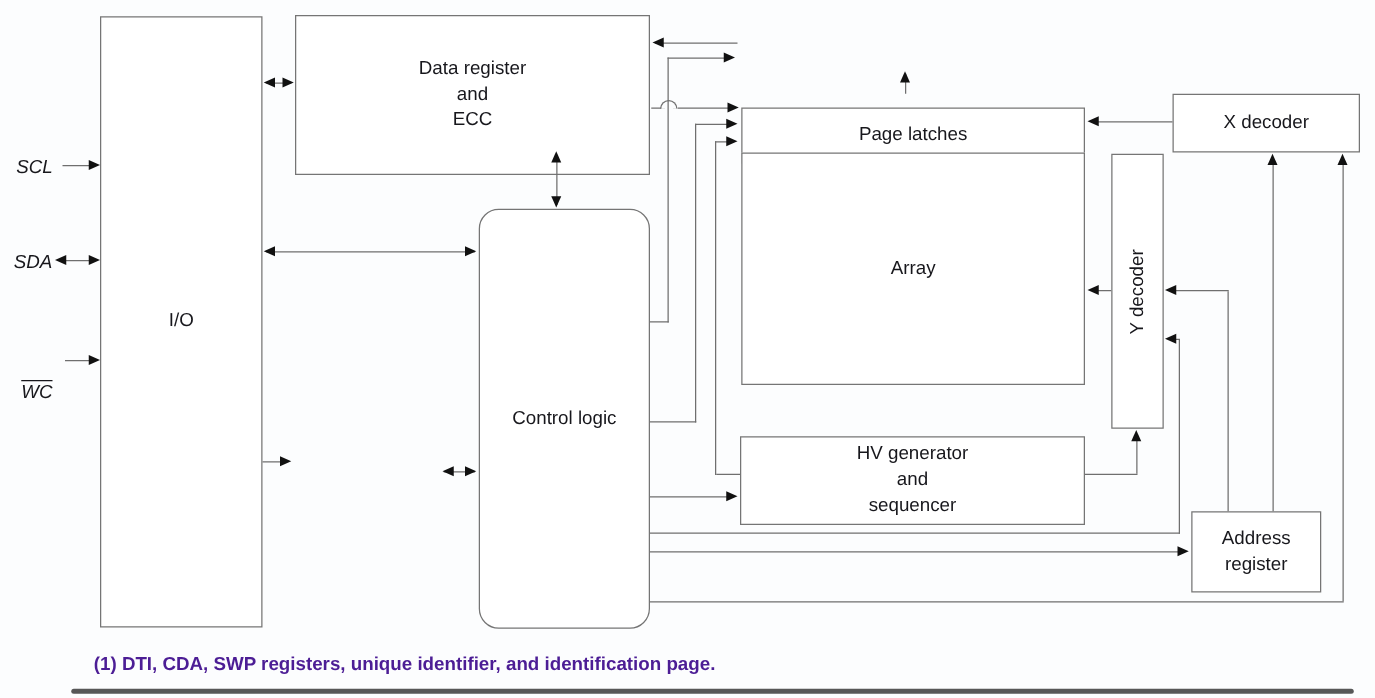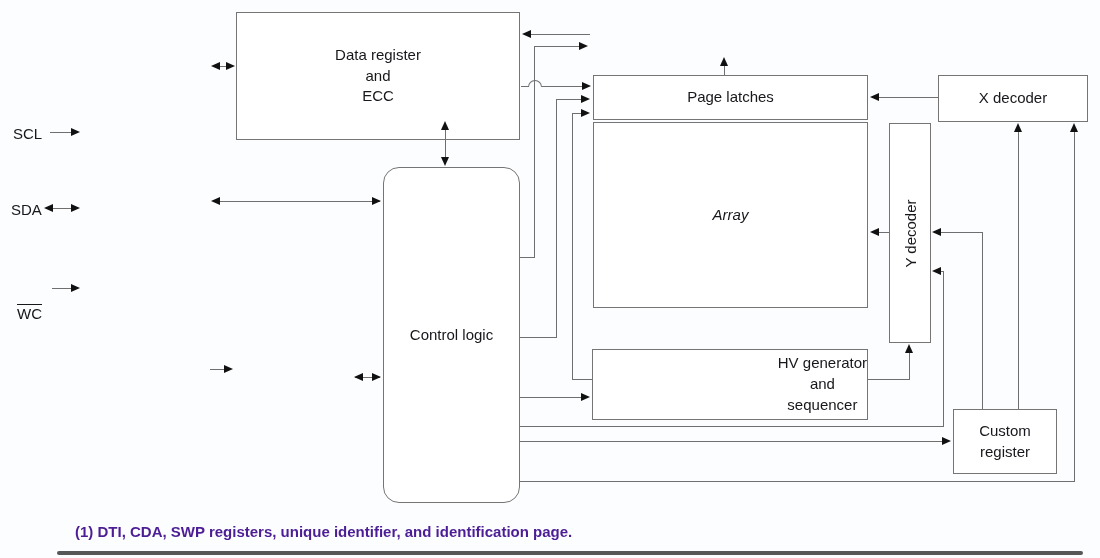--- a/index.html
+++ b/index.html
@@ -27,68 +27,71 @@
   .arr{position:absolute;width:0;height:0;}
   .arr.r{border-top:4.5px solid transparent;border-bottom:4.5px solid transparent;border-left:9px solid var(--arrow);}
   .arr.l{border-top:4.5px solid transparent;border-bottom:4.5px solid transparent;border-right:9px solid var(--arrow);}
   .arr.u{border-left:4.5px solid transparent;border-right:4.5px solid transparent;border-bottom:9px solid var(--arrow);}
   .arr.d{border-left:4.5px solid transparent;border-right:4.5px solid transparent;border-top:9px solid var(--arrow);}
   .hop{
     position:absolute;width:14px;height:7px;box-sizing:border-box;
     border:1.5px solid var(--line);border-bottom:none;
     border-radius:7px 7px 0 0;background:transparent;
   }
-  .sig{position:absolute;font-size:15px;color:var(--text);}
+  .sig{position:absolute;font-size:15px;color:var(--text);font-style:italic;}
   .ovl{text-decoration:overline;}
   .footnote{position:absolute;font-size:15px;font-weight:bold;color:#4c1d95;}
   .bottombar{position:absolute;background:#454545;border-radius:2px;opacity:.9;}
 </style>
 </head>
 <body>
 
 <div class="stage">
 
+  <div class="block" style="left:80px;top:13px;width:130px;height:489px;">
+    <span class="lbl">I/O</span>
+  </div>
 
   <div class="block" style="left:236px;top:12px;width:284px;height:128px;">
     <span class="lbl">Data register
 and
 ECC</span>
   </div>
 
 
-  <div class="block" style="left:593px;top:75px;width:275px;height:45px;">
+  <div class="block" style="left:593px;top:86px;width:275px;height:45px;">
     <span class="lbl">Page latches</span>
   </div>
 
-  <div class="block" style="left:593px;top:122px;width:275px;height:186px;font-style:italic;">
+  <div class="block" style="left:593px;top:122px;width:275px;height:186px;">
     <span class="lbl">Array</span>
   </div>
 
 
-  <div class="block" style="left:592px;top:349px;width:276px;height:71px;justify-content:flex-end;">
+  <div class="block" style="left:592px;top:349px;width:276px;height:71px;">
     <span class="lbl">HV generator
 and
 sequencer</span>
   </div>
 
   <div class="block" style="left:383px;top:167px;width:137px;height:336px;border-radius:16px;">
     <span class="lbl">Control logic</span>
   </div>
 
 
   <div class="block" style="left:889px;top:123px;width:42px;height:220px;">
     <span class="rot">Y decoder</span>
   </div>
 
   <div class="block" style="left:938px;top:75px;width:150px;height:47px;text-align:center;">
     <span class="lbl">X decoder</span>
   </div>
 
   <div class="block" style="left:953px;top:409px;width:104px;height:65px;">
-    <span class="lbl">Custom
+    <span class="lbl">Address
 register</span>
   </div>
 
   <span class="sig" style="left:13px;top:125px;">SCL</span>
   <div class="hline" style="left:50px;top:132px;width:22px;"></div>
   <div class="arr r" style="left:71px;top:128px;"></div>
 
   <span class="sig" style="left:11px;top:201px;">SDA</span>
   <div class="hline" style="left:50px;top:208px;width:24px;"></div>
   <div class="arr l" style="left:44px;top:204px;"></div>

